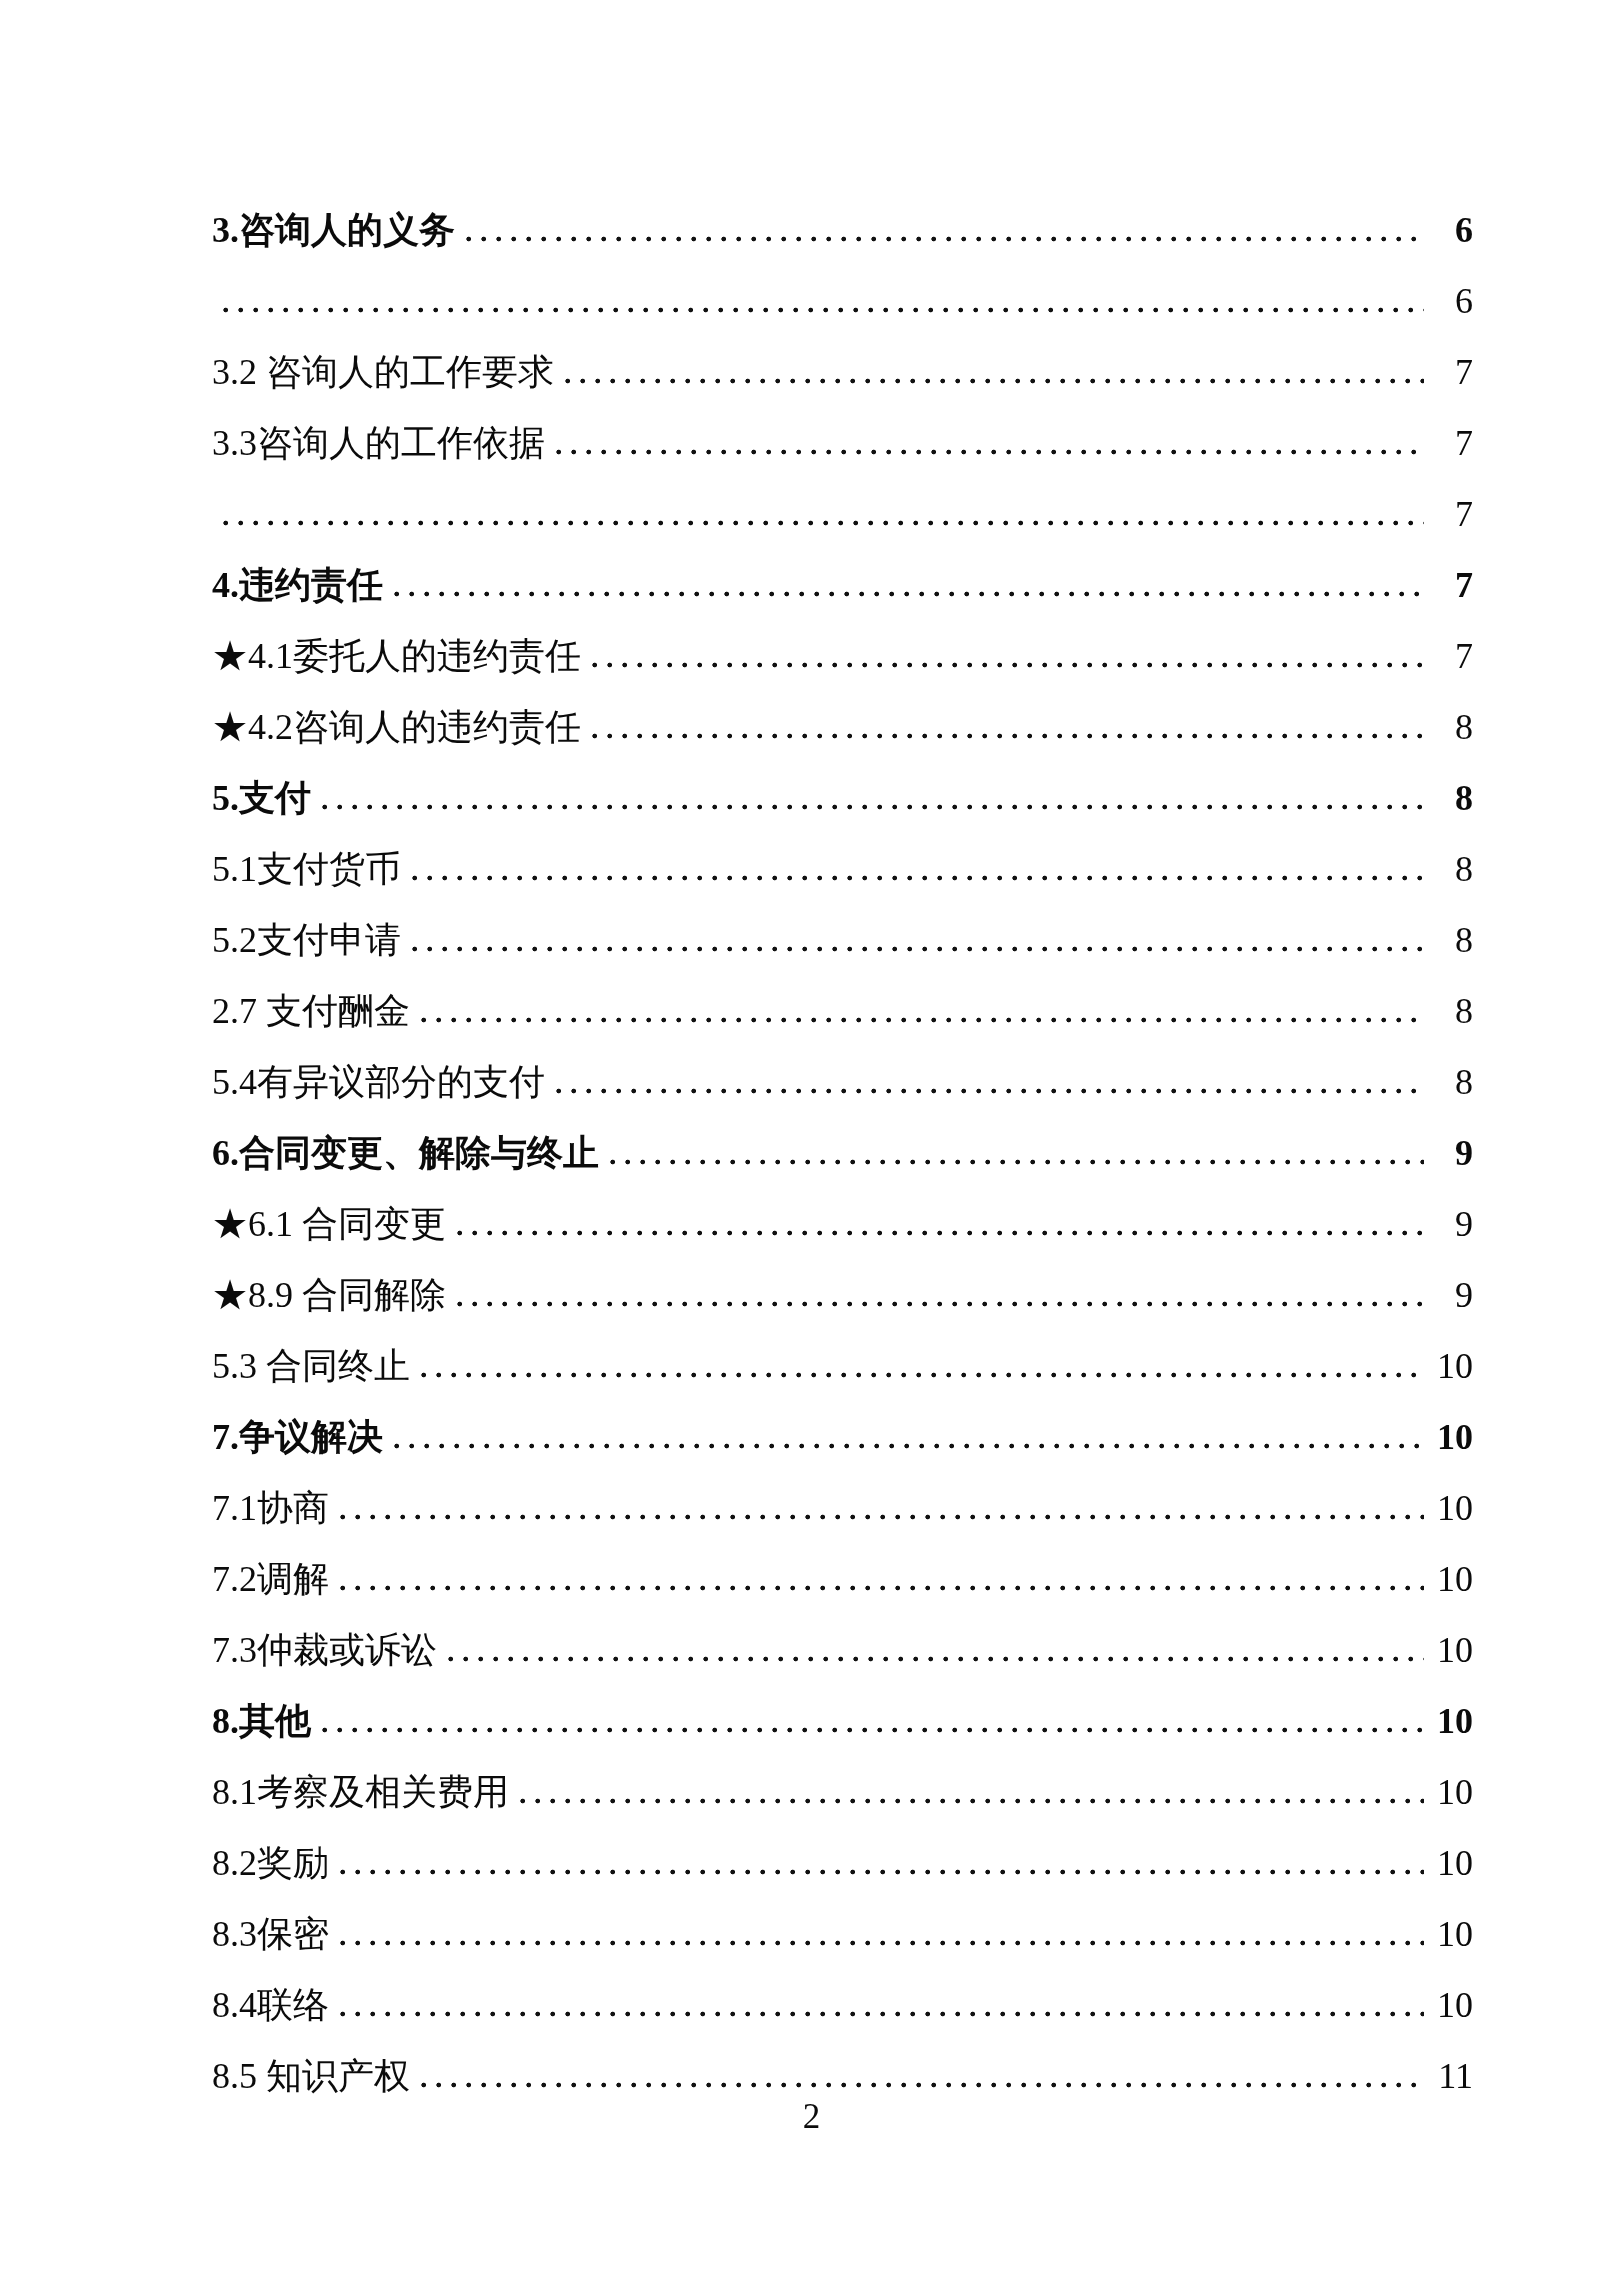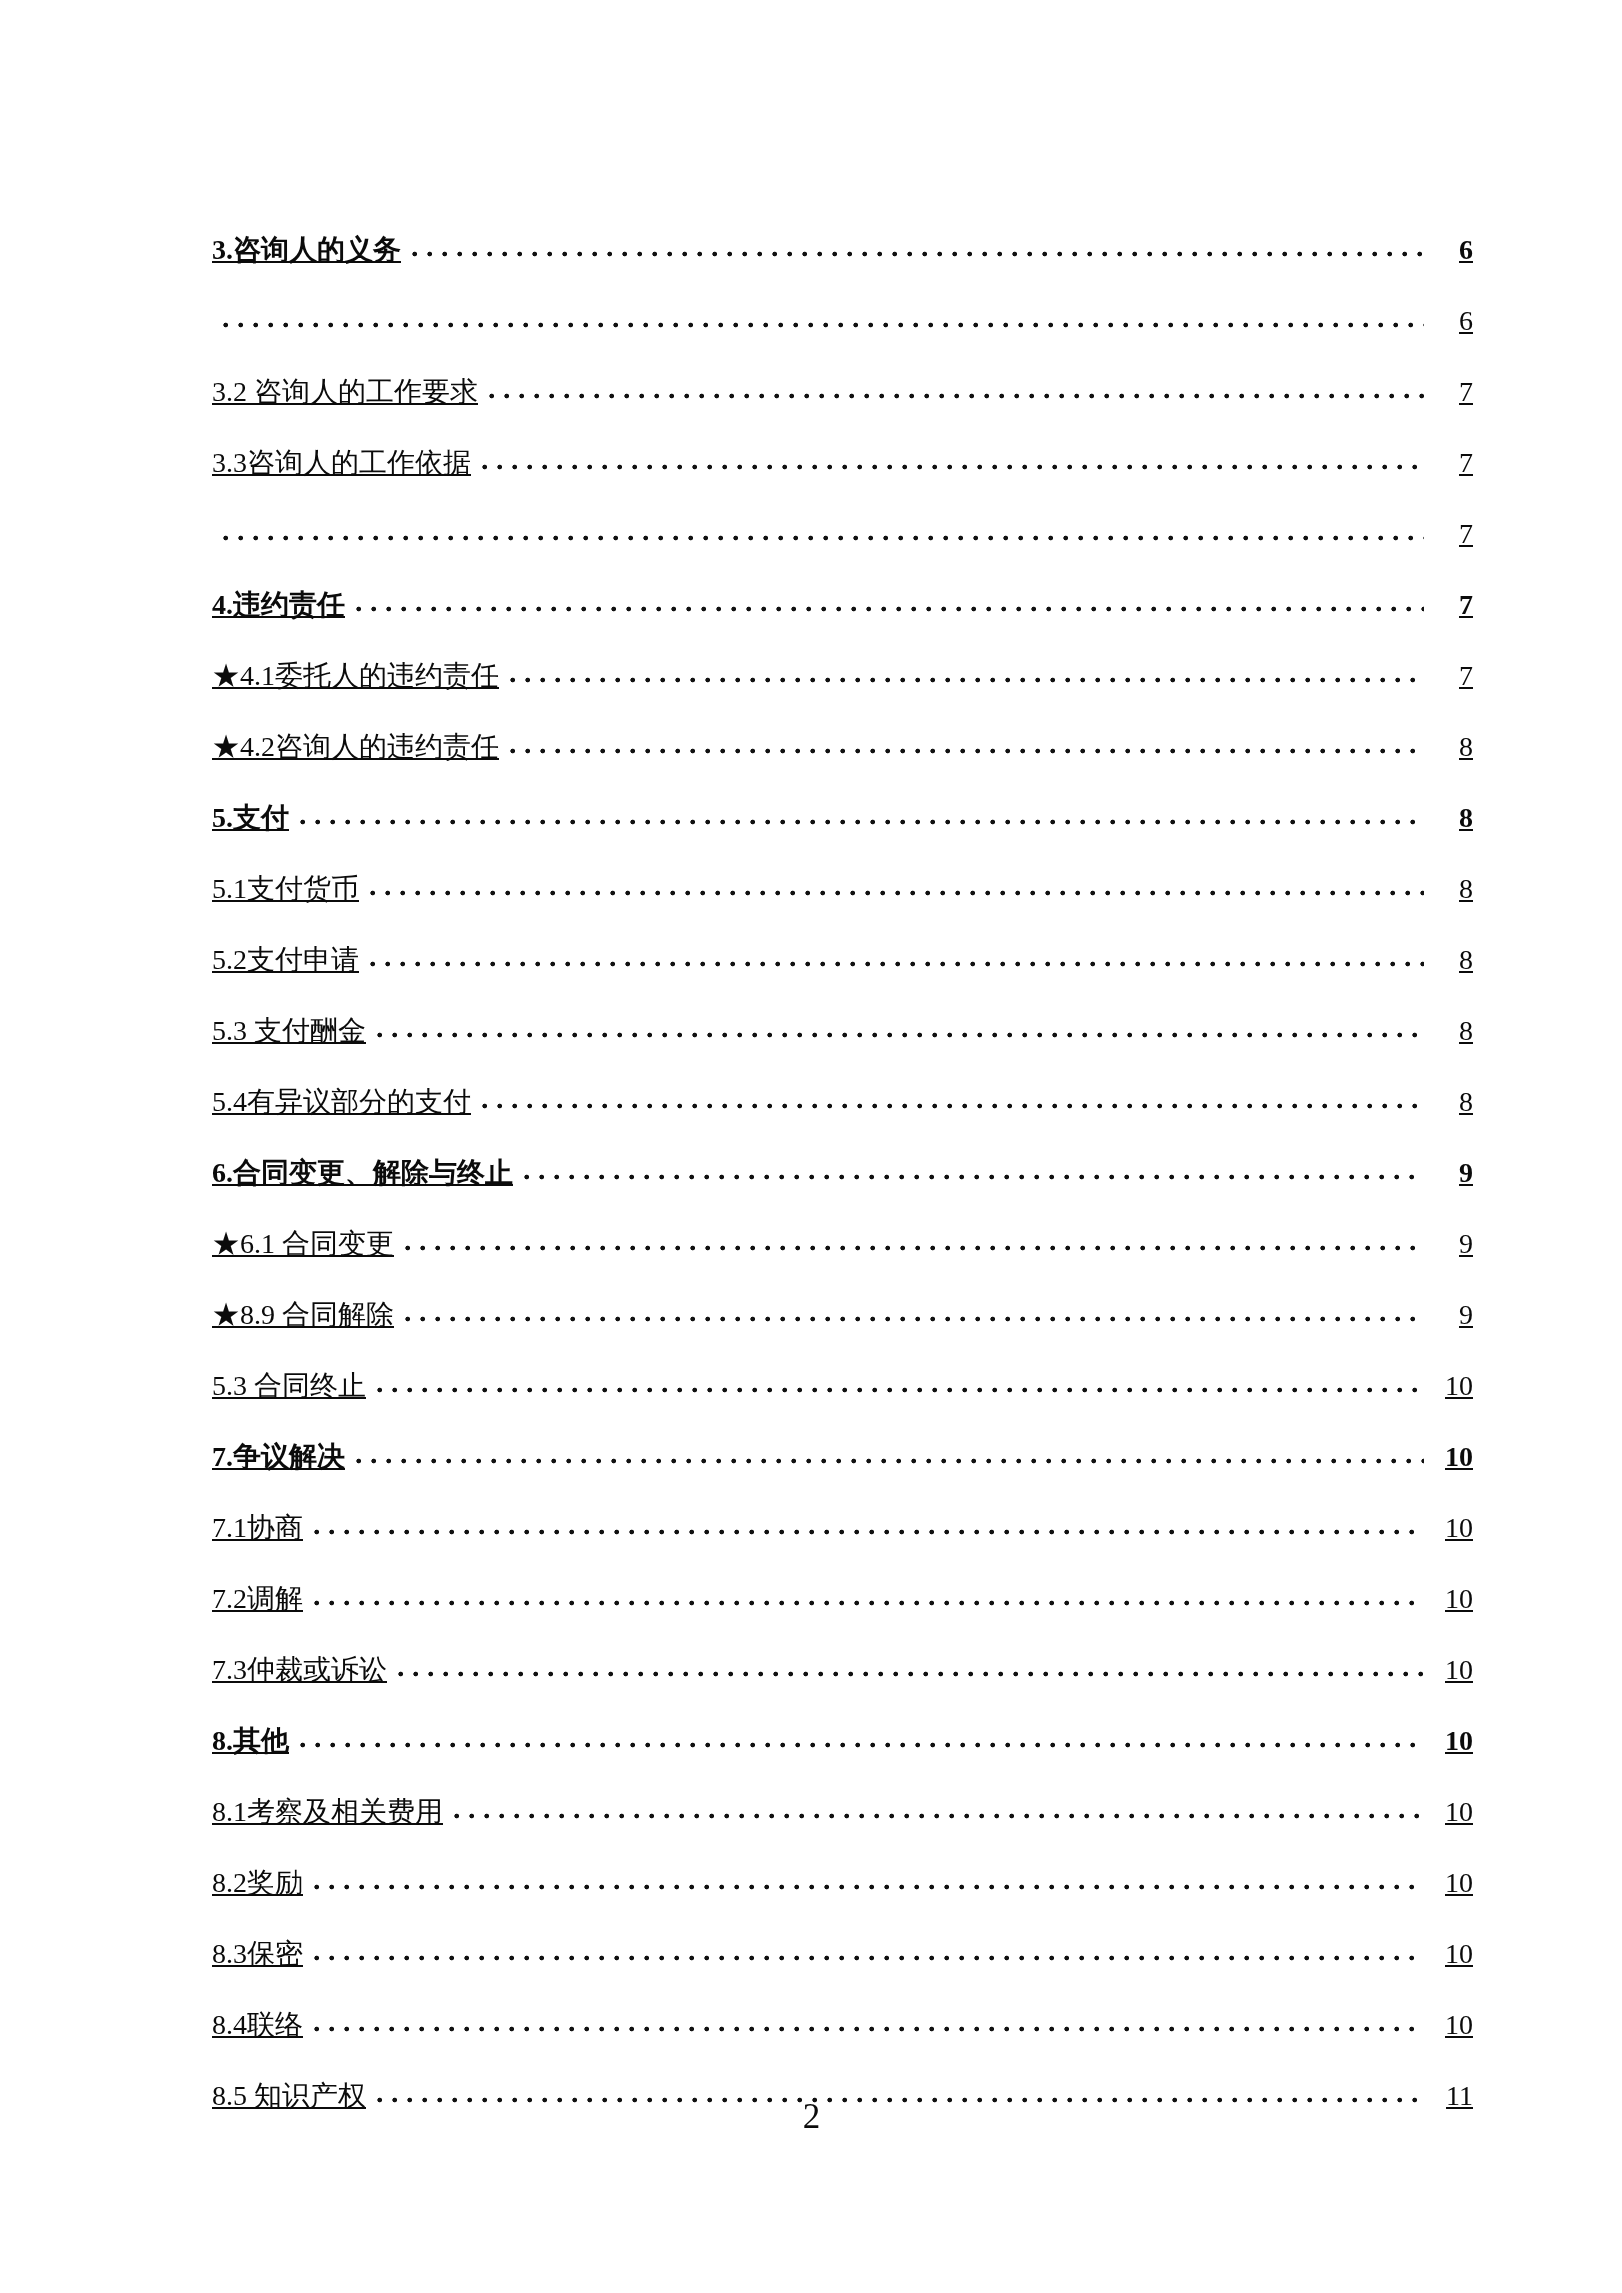--- a/index.html
+++ b/index.html
@@ -16,25 +16,24 @@
     color: #0b0b0b;
   }
   .toc {
     position: absolute;
     left: 212px;
     top: 195px;
     width: 1261px;
   }
   .toc-row {
     display: flex;
-    align-items: flex-end;
+    align-items: center;
     height: 71px;
-    font-size: 28px;
+    font-size: 36px;
     line-height: 1.15;
-    text-decoration: underline;
   }
   .toc-row.bold {
     font-weight: 700;
   }
   .toc-label {
     white-space: nowrap;
   }
   .toc-dots {
     flex: 1;
     height: 40px;
@@ -121,21 +120,21 @@
     <span class="toc-page">8</span>
   </div>
 
   <div class="toc-row">
     <span class="toc-label">5.2支付申请</span>
     <span class="toc-dots"></span>
     <span class="toc-page">8</span>
   </div>
 
   <div class="toc-row">
-    <span class="toc-label">5.3 支付酬金</span>
+    <span class="toc-label">2.7 支付酬金</span>
     <span class="toc-dots"></span>
     <span class="toc-page">8</span>
   </div>
 
   <div class="toc-row">
     <span class="toc-label">5.4有异议部分的支付</span>
     <span class="toc-dots"></span>
     <span class="toc-page">8</span>
   </div>
 

